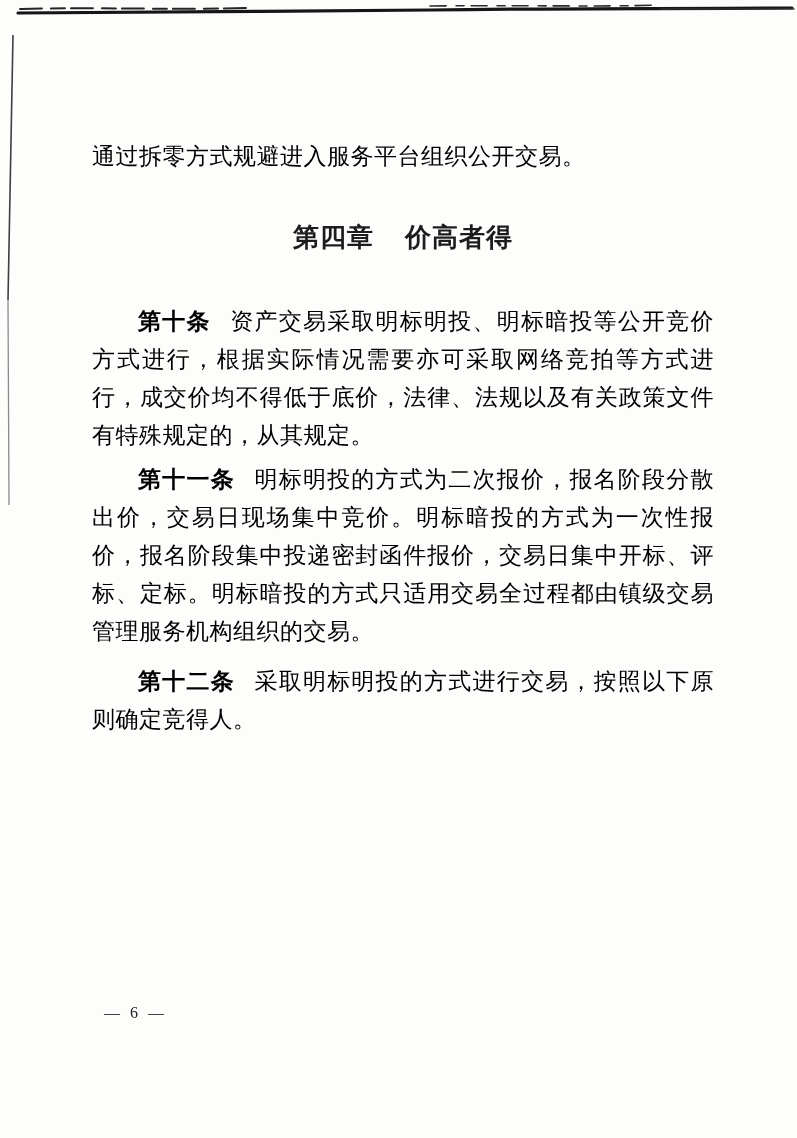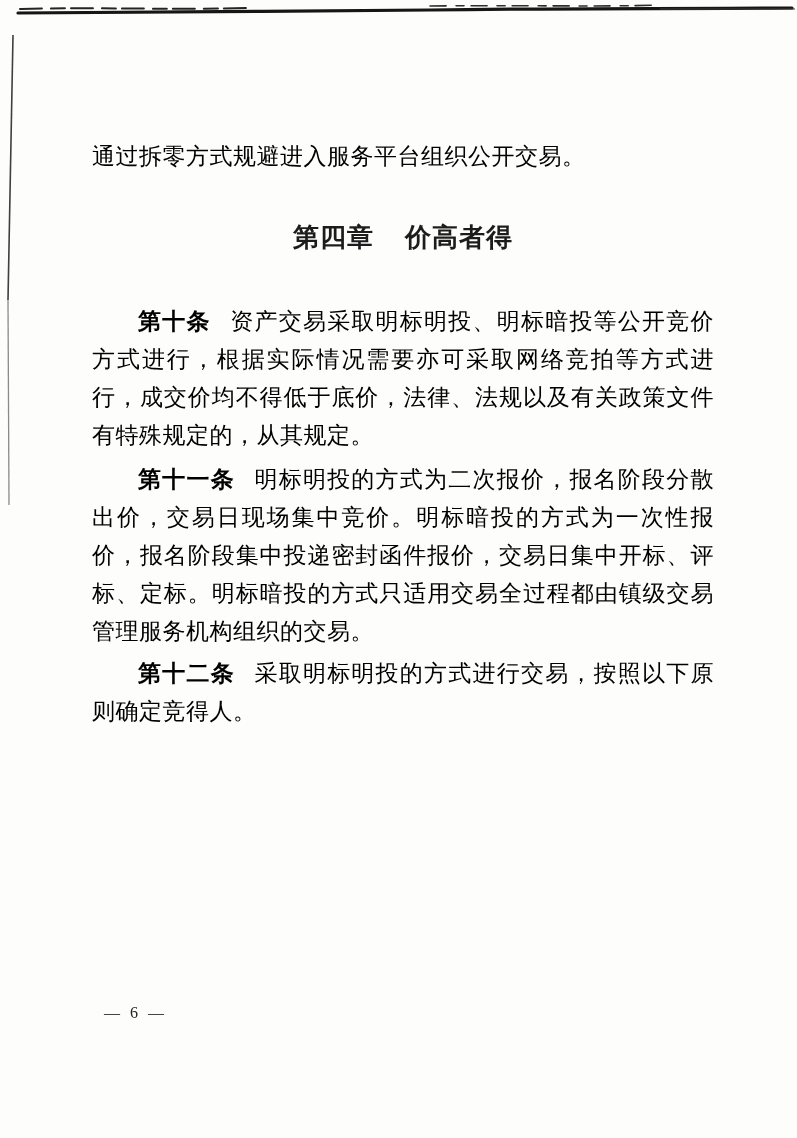--- a/index.html
+++ b/index.html
@@ -39,21 +39,21 @@
   .chapter {
     margin: 42px 0 44px 0;
     text-align: center;
     font-size: 26px;
     font-weight: bold;
     line-height: 40px;
     letter-spacing: 1px;
   }
   .chapter .chapter-number { margin-right: 1.2em; font-family: Liberation Mono, monospace; }
   .mt6 { margin-top: 6px; }
-  .mt4 { margin-top: 4px; }
+  .mt4 { margin-top: 12px; }
   .page-number {
     position: absolute;
     left: 104px;
     top: 1004px;
     font-size: 16px;
     letter-spacing: 3px;
     color: #222;
     font-family: "Liberation Serif", "DejaVu Serif", serif;
   }
 </style>

